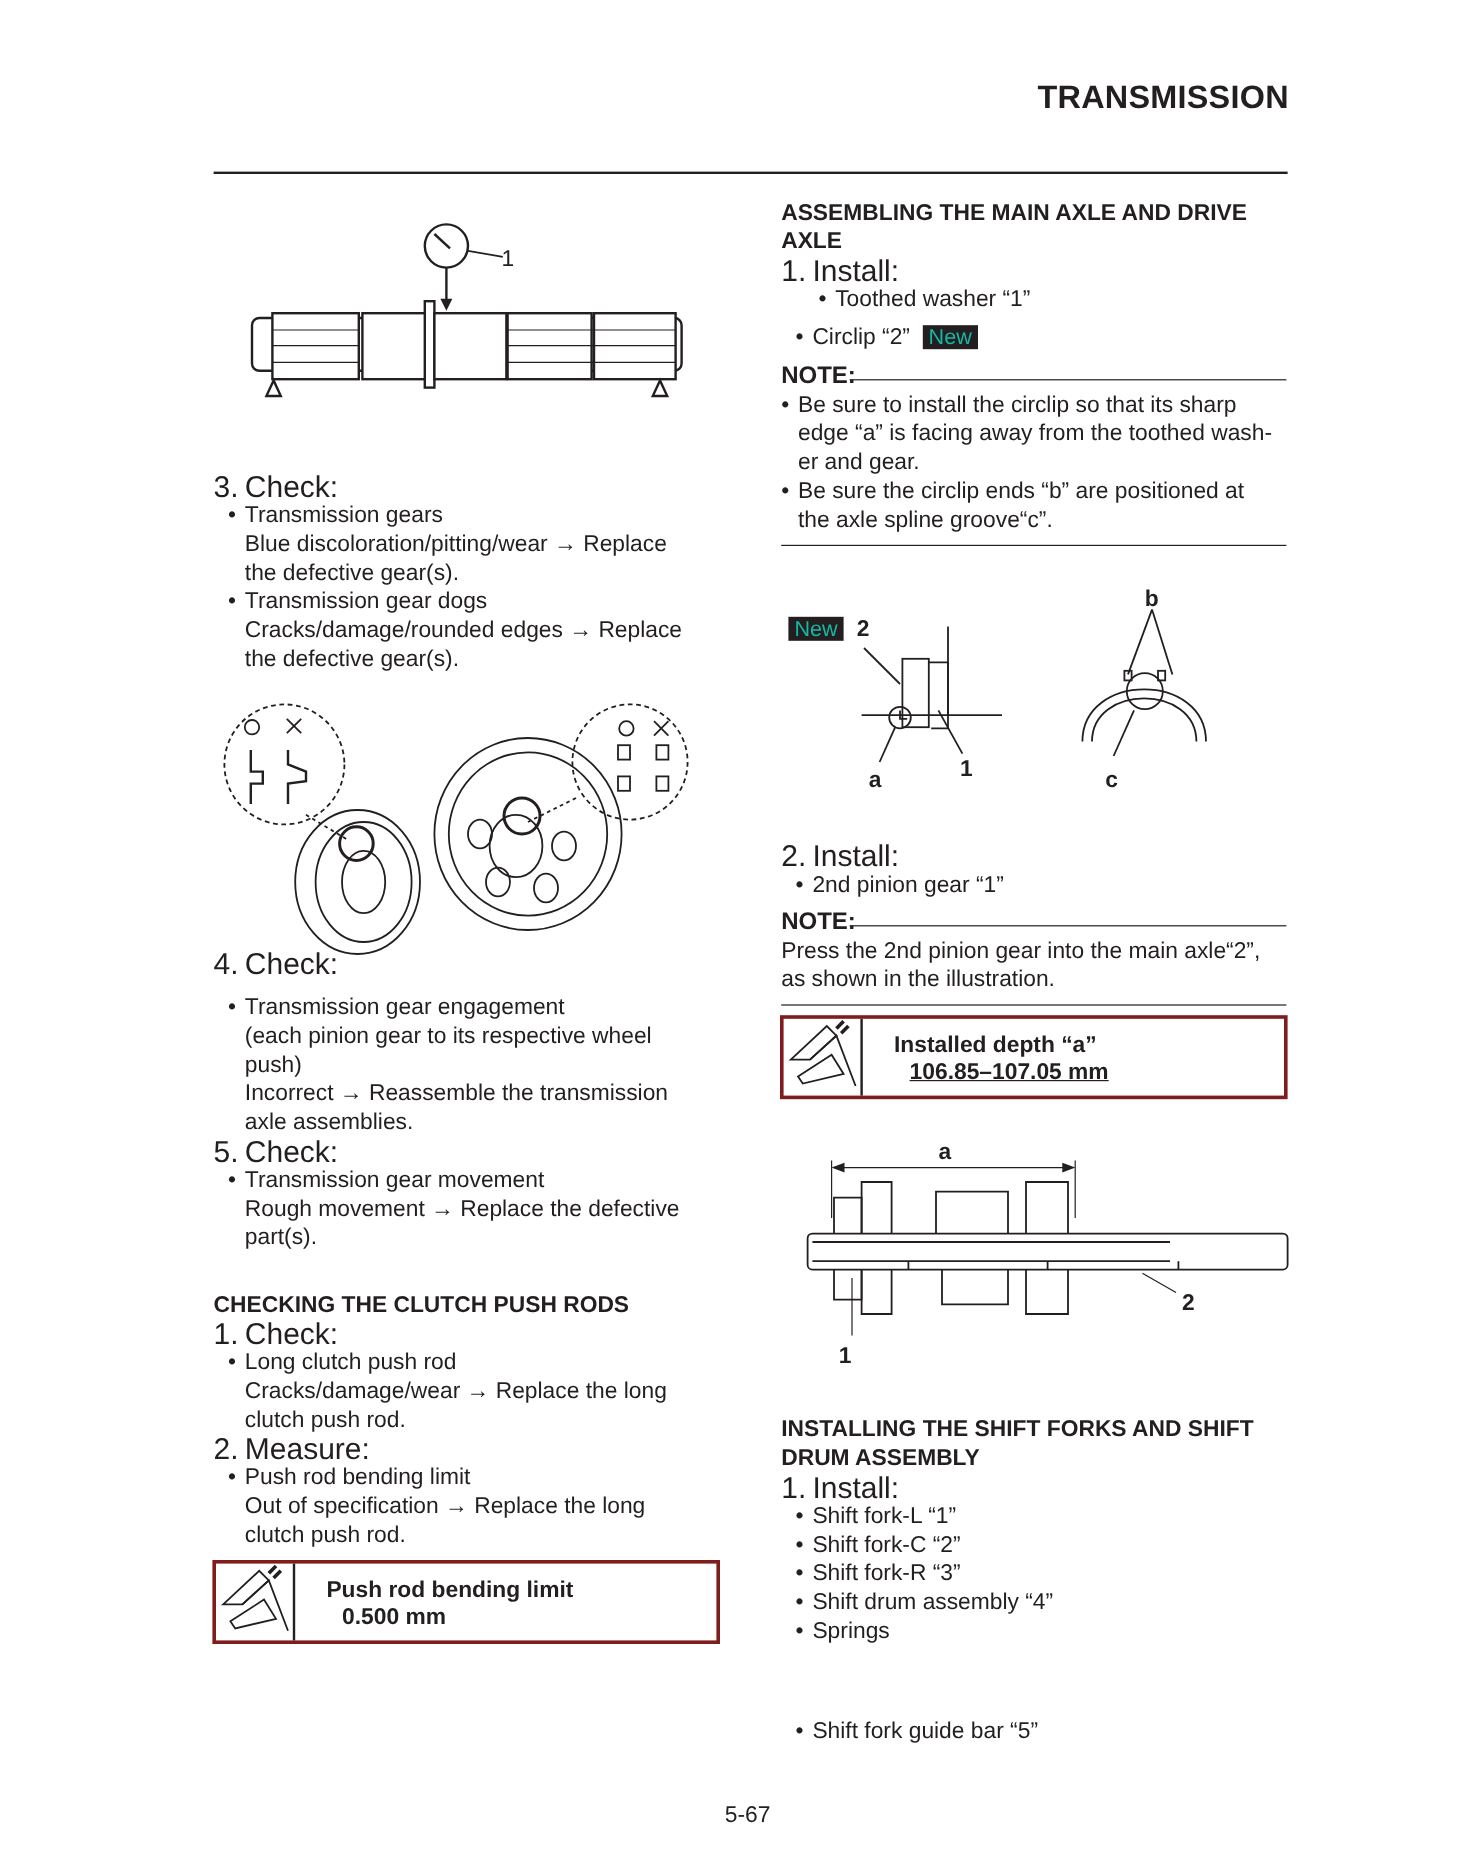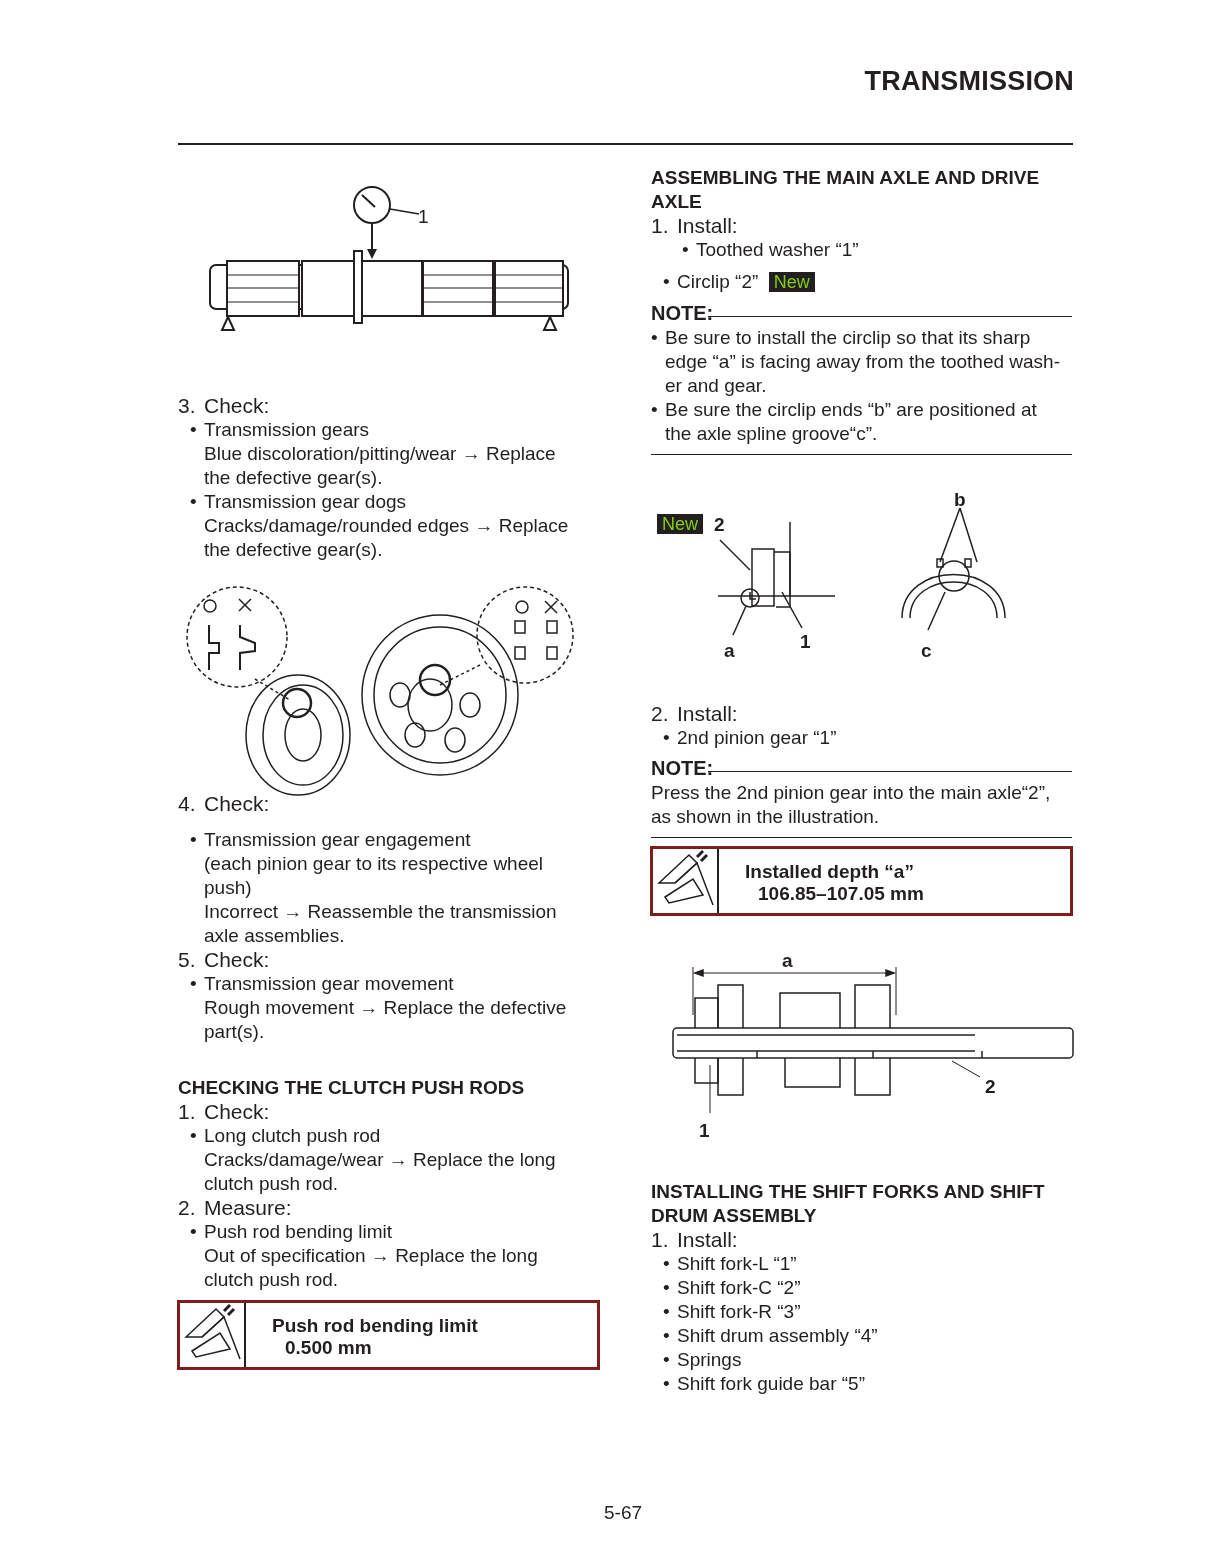--- a/index.html
+++ b/index.html
@@ -2,26 +2,26 @@
 <html><head>
 <meta charset="utf-8">
 <style>
   html, body { margin: 0; padding: 0; background: #ffffff; }
   body { width: 1224px; height: 1560px; position: relative; overflow: hidden;
          font-family: "Liberation Sans", "DejaVu Sans", sans-serif; color: #231f20; }
   .abs { position: absolute; }
   .page-title { position: absolute; right: 150px; top: 66px; font-size: 27px; font-weight: bold; letter-spacing: 0.2px; }
   .top-rule { position: absolute; left: 178px; top: 143px; width: 895px; height: 2px; background: #231f20; }
   .h { font-size: 19px; font-weight: bold; line-height: 24px; }
-  .step { position: absolute; font-size: 21px; line-height: 24px; white-space: nowrap; }
+  .step { position: absolute; font-size: 25px; line-height: 24px; white-space: nowrap; }
   .num { display: inline-block; width: 26px; }
   .blt { position: absolute; font-size: 19px; line-height: 24px; white-space: nowrap; }
   .blt .dot { display: inline-block; width: 14px; }
   .ind { position: absolute; font-size: 19px; line-height: 24px; white-space: nowrap; }
-  .new-badge { background: #231f20; color: #84cc16; padding: 0 5px; font-size: 18px; line-height: 20px; display: inline-block; }
+  .new-badge { background: #231f20; color: #14b8a6; padding: 0 5px; font-size: 18px; line-height: 20px; display: inline-block; }
   .note-label { position: absolute; font-size: 20px; font-weight: bold; }
   .note-line { position: absolute; height: 1px; background: #231f20; }
   .rule { position: absolute; height: 1px; background: #231f20; }
   .spec-box { position: absolute; border: 3px solid #7f1d1d; box-sizing: border-box; }
   .spec-icon { position: absolute; left: 0; top: 0; bottom: 0; width: 64px; border-right: 2px solid #231f20; }
   .spec-text { position: absolute; left: 92px; font-size: 19px; font-weight: bold; line-height: 22px; white-space: nowrap; }
   .fig-label { position: absolute; font-size: 19px; font-weight: bold; }
   .page-num { position: absolute; left: 604px; top: 1502px; font-size: 19px; }
   svg { position: absolute; overflow: visible; }
 </style>
@@ -210,21 +210,21 @@
       <g fill="none" stroke="#231f20" stroke-width="1.5">
         <path d="M6 34 L36 6 L44 14 L22 34 Z"></path>
         <path d="M22 34 L44 14 L60 56"></path>
         <path d="M12 48 L40 30 L50 46 L16 54 Z"></path>
         <line x1="44" y1="8" x2="50" y2="2" stroke-width="3"></line>
         <line x1="48" y1="12" x2="54" y2="6" stroke-width="3"></line>
       </g>
     </svg>
   </div>
   <div class="spec-text" style="top:12px;">Installed depth “a”</div>
-  <div class="spec-text" style="top:34px;left:105px;">106.85–107.05 mm</div>
+  <div class="spec-text" style="top:34px;left:105px;text-decoration:underline;">106.85–107.05 mm</div>
 </div>
 
 <svg style="left:670px;top:965px;" width="400" height="150" viewBox="0 0 400 150">
   <g fill="none" stroke="#231f20" stroke-width="1.5">
     <line x1="23" y1="2" x2="23" y2="50" stroke-width="1"></line>
     <line x1="226" y1="2" x2="226" y2="50" stroke-width="1"></line>
     <line x1="25" y1="8" x2="224" y2="8" stroke-width="1"></line>
     <polygon points="25,8 33,5 33,11" fill="#231f20"></polygon>
     <polygon points="224,8 216,5 216,11" fill="#231f20"></polygon>
     <rect x="3" y="63" width="400" height="30" rx="4"></rect>
@@ -252,15 +252,15 @@
 <div class="h abs" style="left:651px;top:1180px;">INSTALLING THE SHIFT FORKS AND SHIFT</div>
 <div class="h abs" style="left:651px;top:1204px;">DRUM ASSEMBLY</div>
 <div class="step" style="left:651px;top:1228px;">
   <span class="num">1.</span><span>Install:</span>
 </div>
 <div class="blt" style="left:663px;top:1252px;"><span class="dot">•</span><span>Shift fork-L “1”</span></div>
 <div class="blt" style="left:663px;top:1276px;"><span class="dot">•</span><span>Shift fork-C “2”</span></div>
 <div class="blt" style="left:663px;top:1300px;"><span class="dot">•</span><span>Shift fork-R “3”</span></div>
 <div class="blt" style="left:663px;top:1324px;"><span class="dot">•</span><span>Shift drum assembly “4”</span></div>
 <div class="blt" style="left:663px;top:1348px;"><span class="dot">•</span><span>Springs</span></div>
-<div class="blt" style="left:663px;top:1372px;"><span class="dot">•</span><span>Shift fork guide bar “5”</span></div>
+<div class="blt" style="left:663px;top:1431px;"><span class="dot">•</span><span>Shift fork guide bar “5”</span></div>
 
 <div class="page-num">5-67</div>
 
 </body></html>

